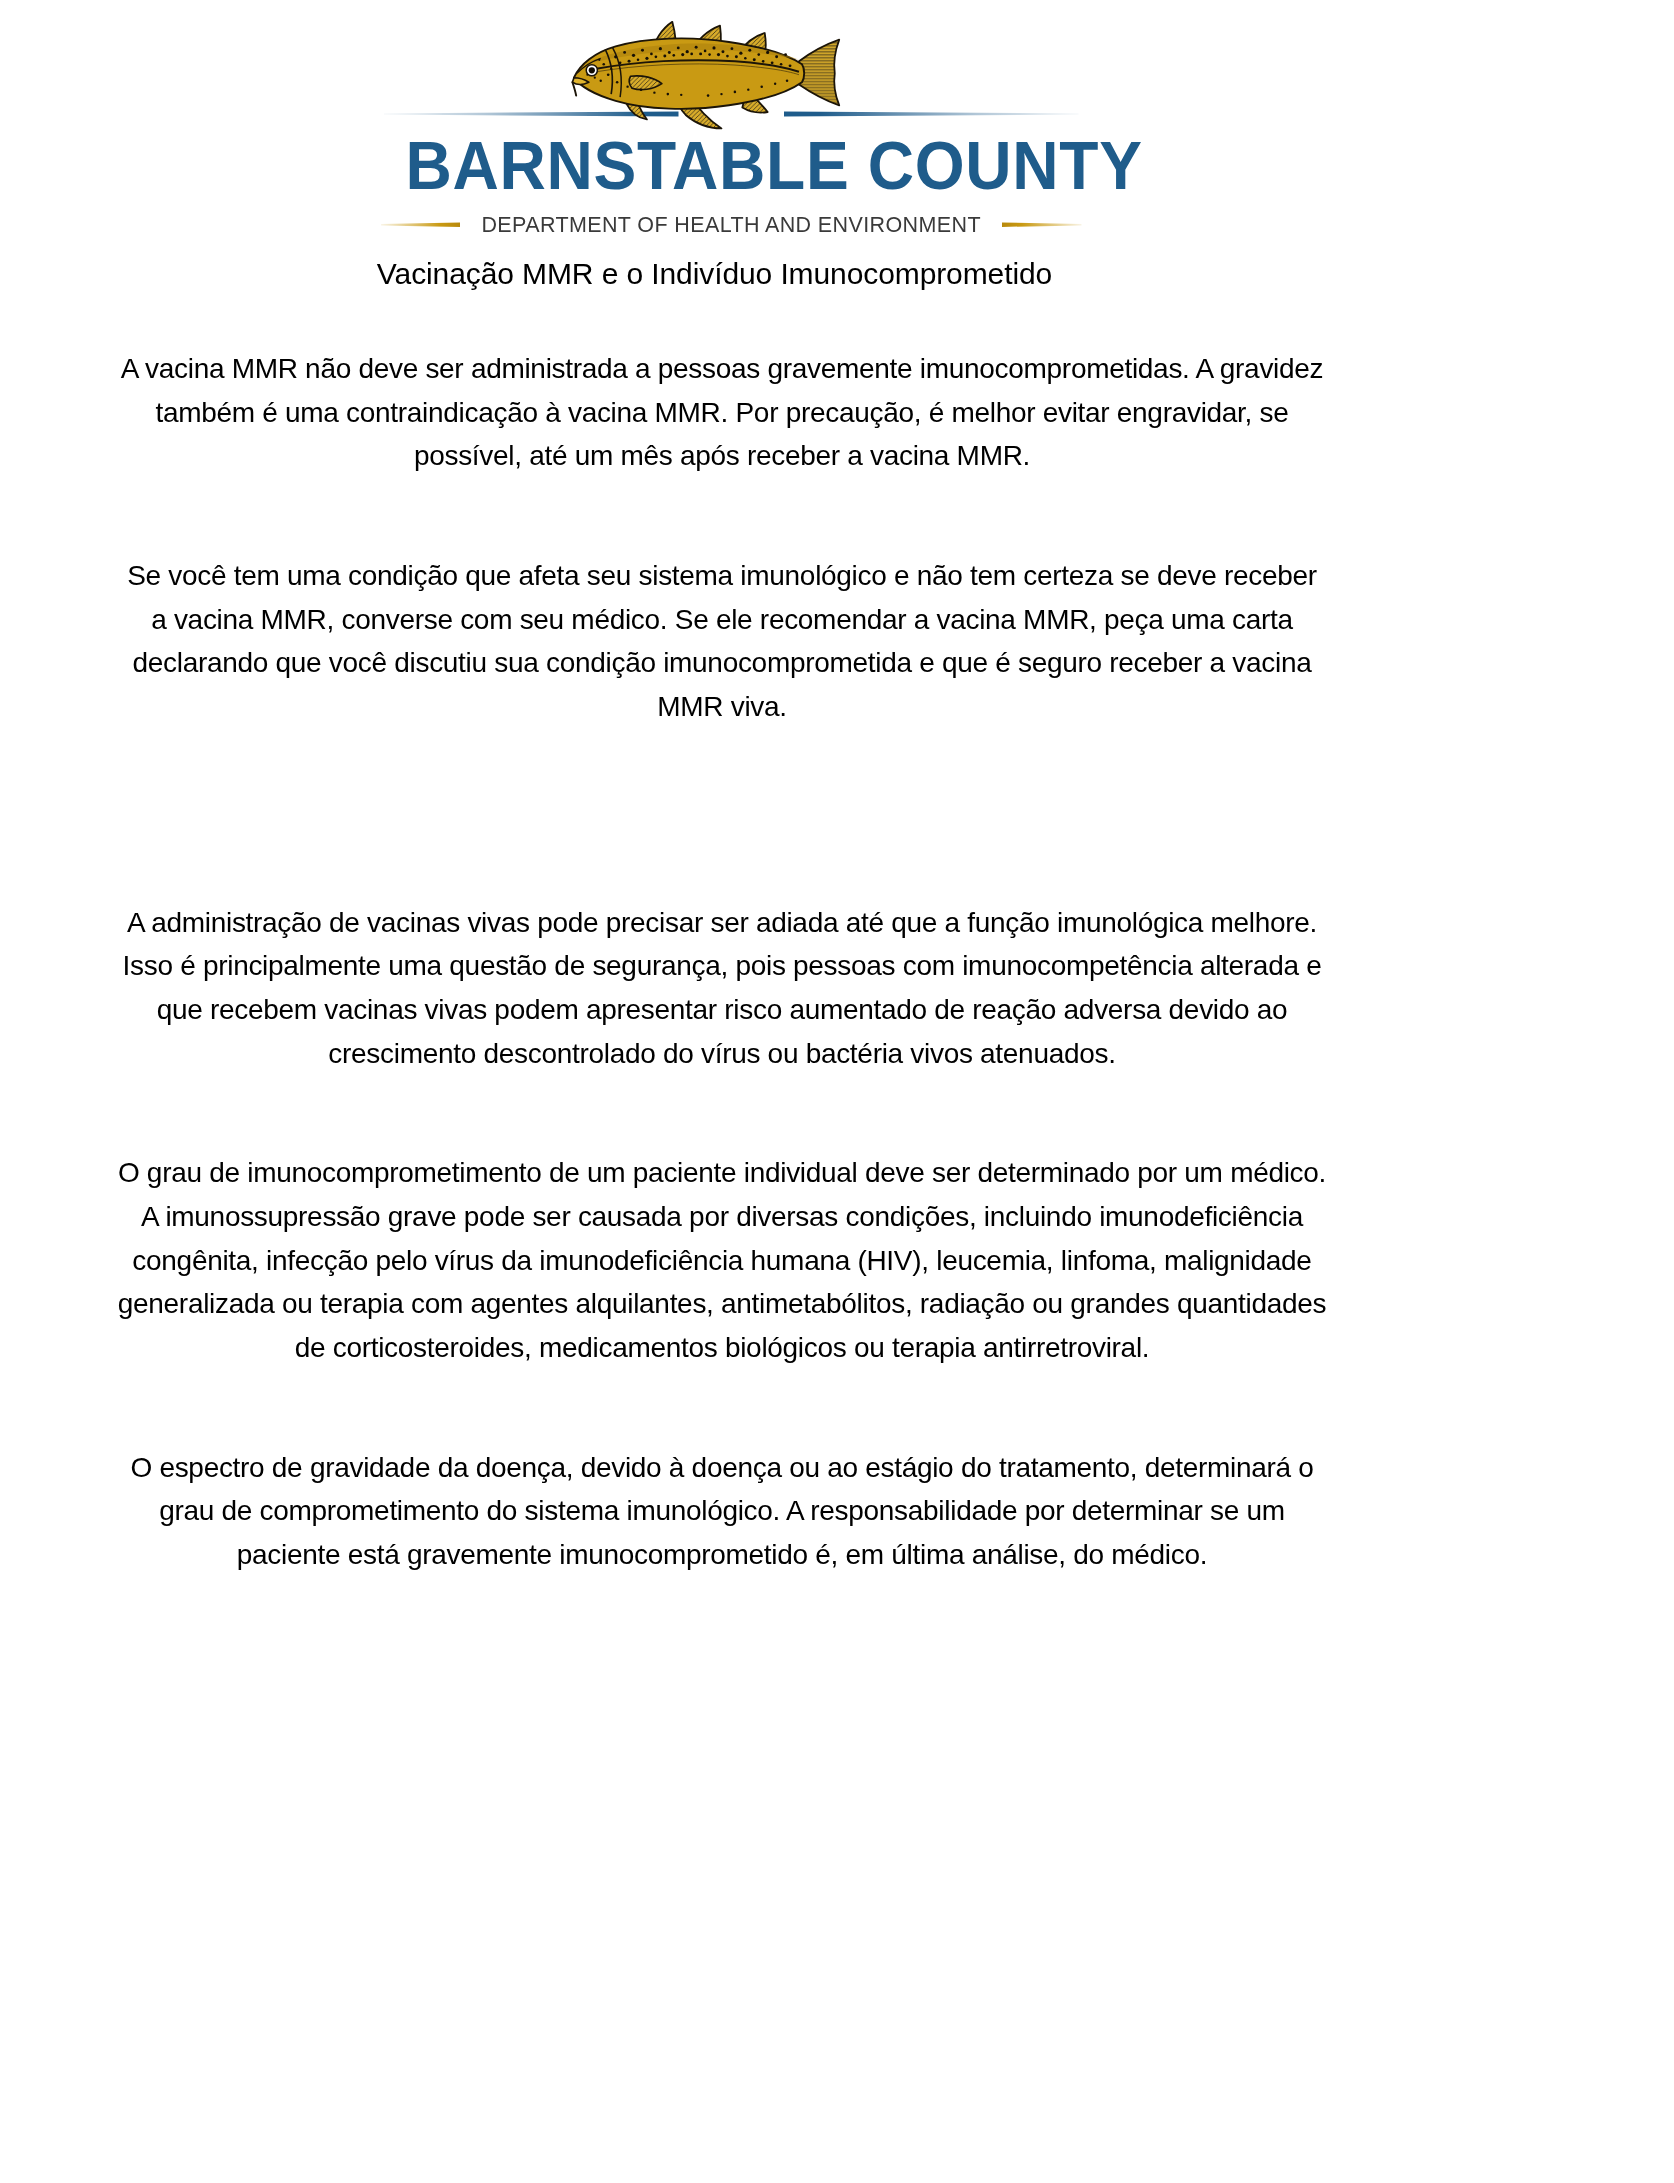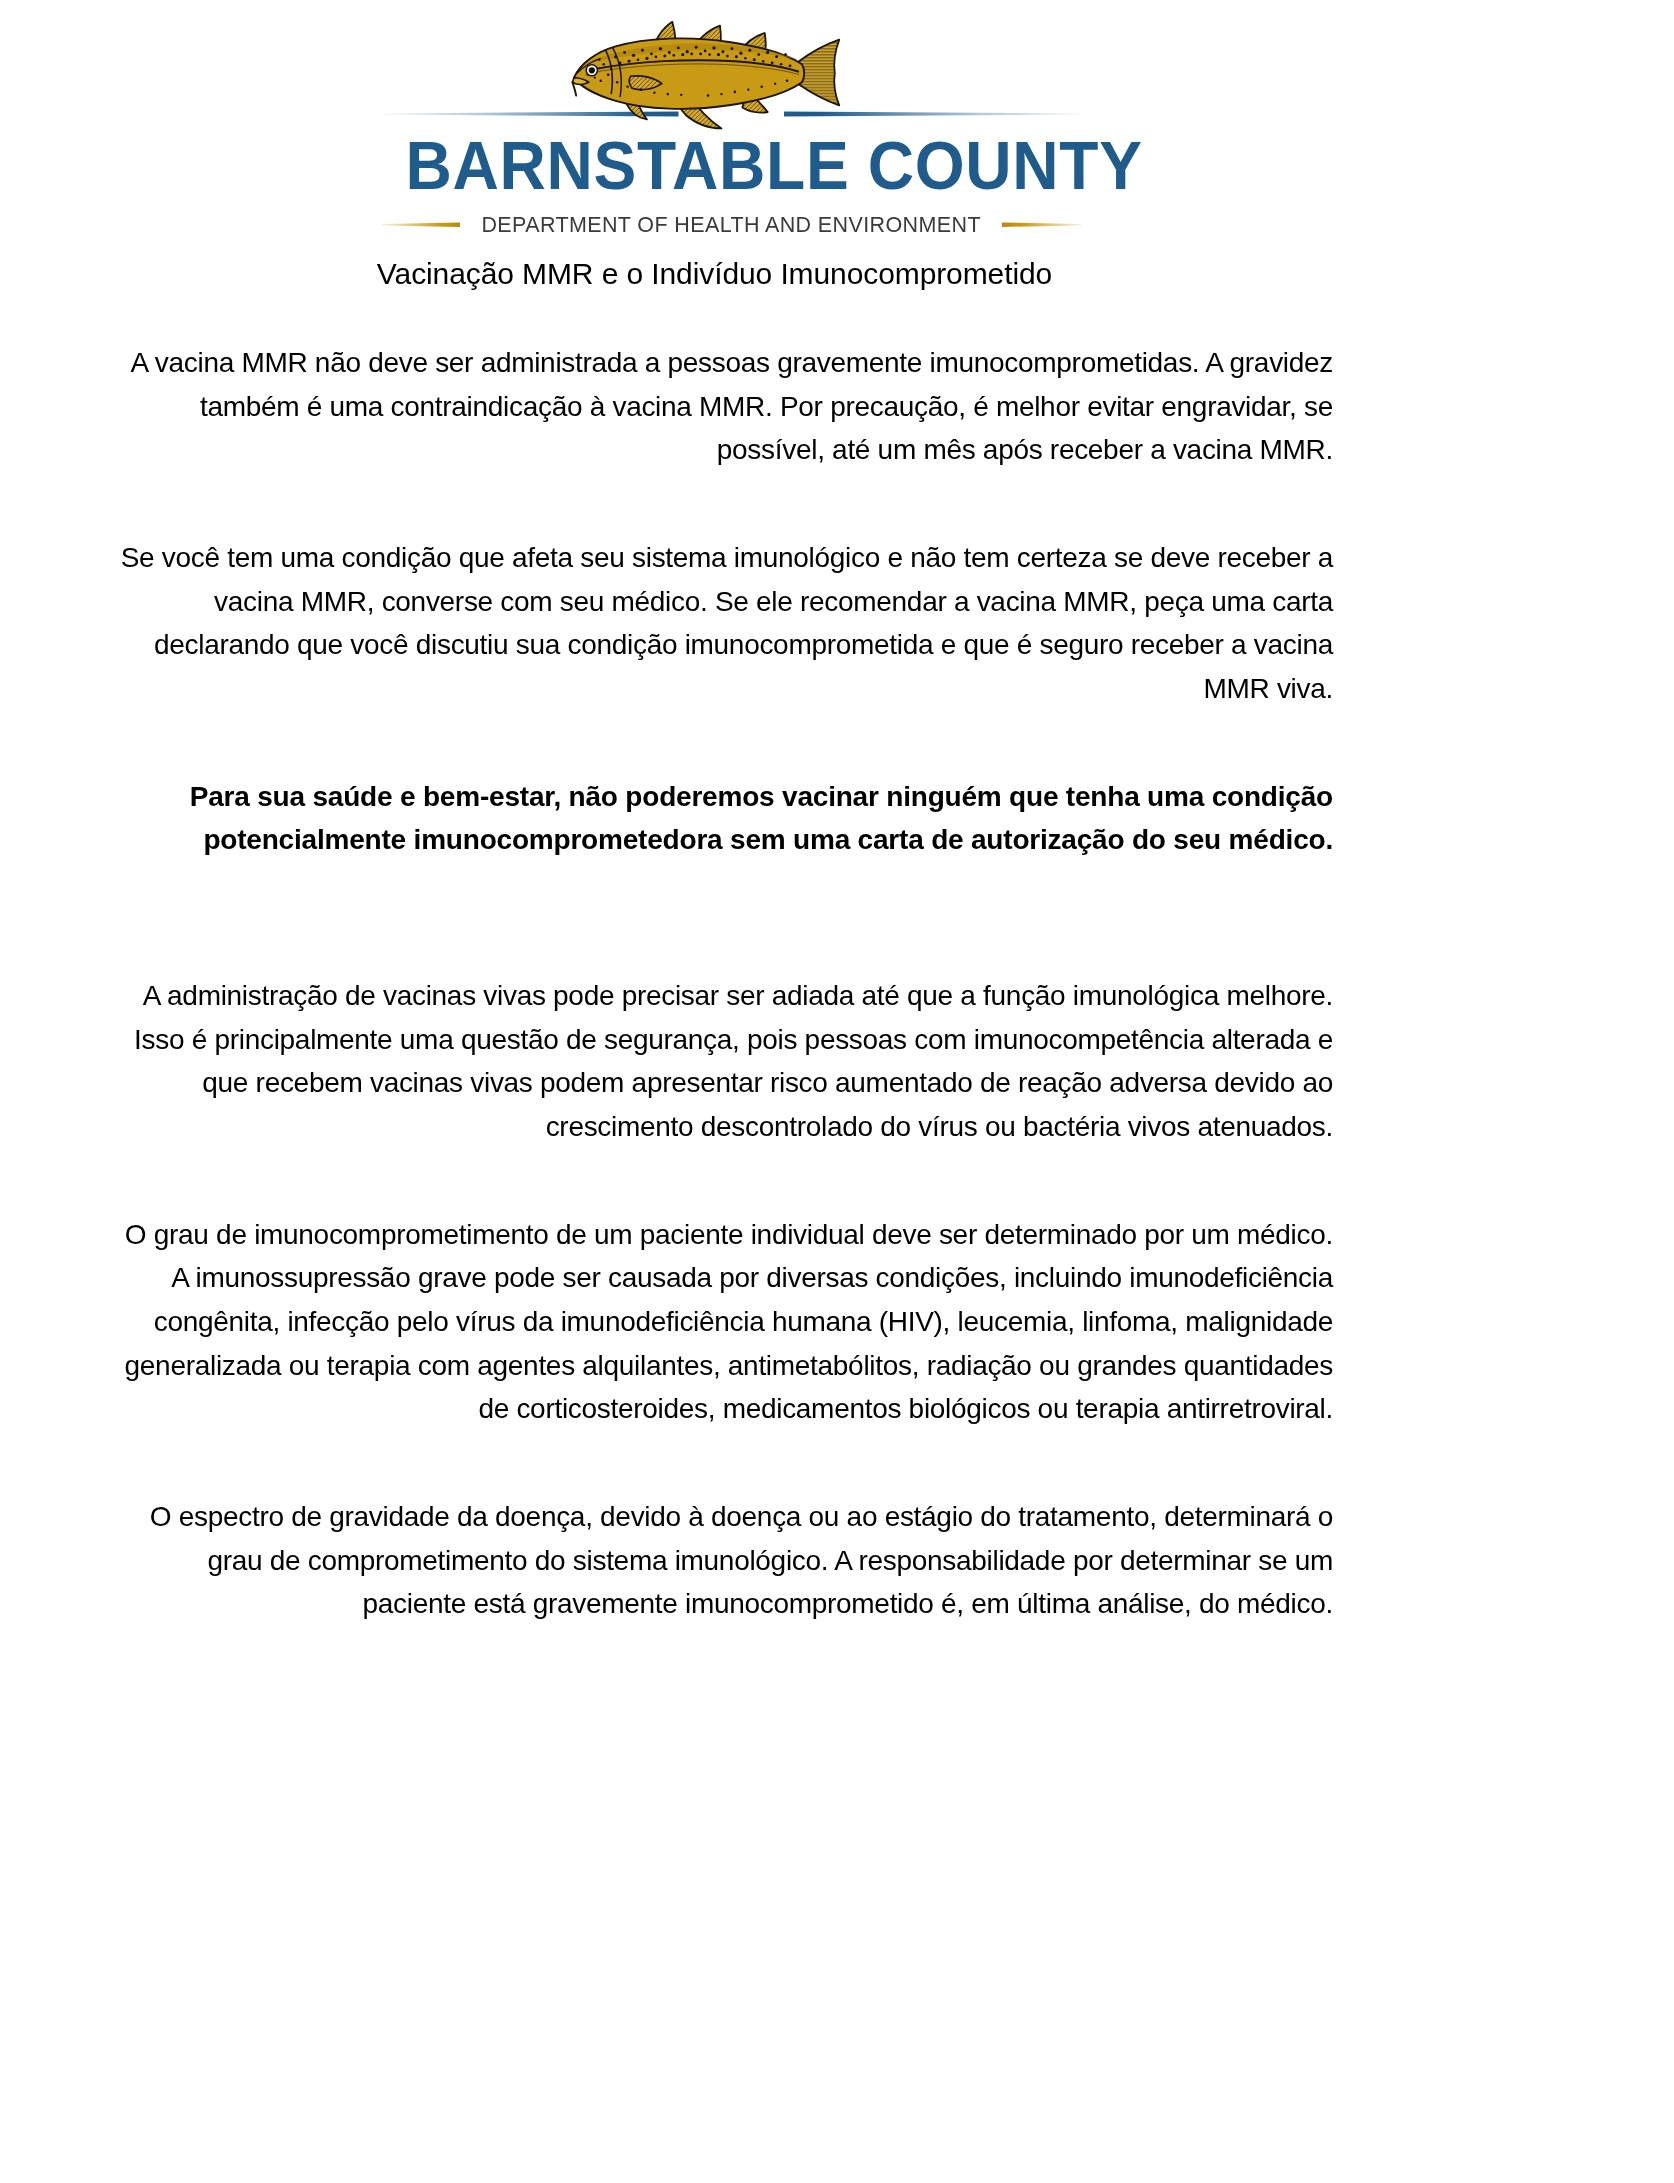--- a/index.html
+++ b/index.html
@@ -124,23 +124,23 @@
     letter-spacing: -0.1px;
     color: #000;
     margin: 0 0 0 0;
     padding-right: 15px;
   }
 
   .para {
     font-size: 28px;
     line-height: 1.56;
     color: #000;
-    margin: 8px;
+    margin: 14px;
     letter-spacing: -0.3px;
-    text-align: right;
+    text-align: center;
   }
 
   .para.bold {
     font-weight: 700;
     letter-spacing: -0.2px;
   }
 
   .spacer-lg { height: 48px; }
   .spacer-title { height: 42px; }
 </style>
@@ -290,21 +290,20 @@
     <h1 class="doc-title">Vacinação MMR e o Indivíduo Imunocomprometido</h1>
 
     <div class="spacer-title"></div>
 
     <p class="para">A vacina MMR não deve ser administrada a pessoas gravemente imunocomprometidas. A gravidez também é uma contraindicação à vacina MMR. Por precaução, é melhor evitar engravidar, se possível, até um mês após receber a vacina MMR.</p>
     <div class="spacer-lg"></div>
 
     <p class="para">Se você tem uma condição que afeta seu sistema imunológico e não tem certeza se deve receber a vacina MMR, converse com seu médico. Se ele recomendar a vacina MMR, peça uma carta declarando que você discutiu sua condição imunocomprometida e que é seguro receber a vacina MMR viva.</p>
     <div class="spacer-lg"></div>
 
-    <p class="para bold">Para sua saúde e bem-estar, não poderemos vacinar ninguém que tenha uma condição potencialmente imunocomprometedora sem uma carta de autorização do seu médico.</p>
     <div class="spacer-lg"></div>
 
     <div class="spacer-lg"></div>
 
     <p class="para">A administração de vacinas vivas pode precisar ser adiada até que a função imunológica melhore. Isso é principalmente uma questão de segurança, pois pessoas com imunocompetência alterada e que recebem vacinas vivas podem apresentar risco aumentado de reação adversa devido ao crescimento descontrolado do vírus ou bactéria vivos atenuados.</p>
     <div class="spacer-lg"></div>
 
     <p class="para">O grau de imunocomprometimento de um paciente individual deve ser determinado por um médico. A imunossupressão grave pode ser causada por diversas condições, incluindo imunodeficiência congênita, infecção pelo vírus da imunodeficiência humana (HIV), leucemia, linfoma, malignidade generalizada ou terapia com agentes alquilantes, antimetabólitos, radiação ou grandes quantidades de corticosteroides, medicamentos biológicos ou terapia antirretroviral.</p>
     <div class="spacer-lg"></div>
 

